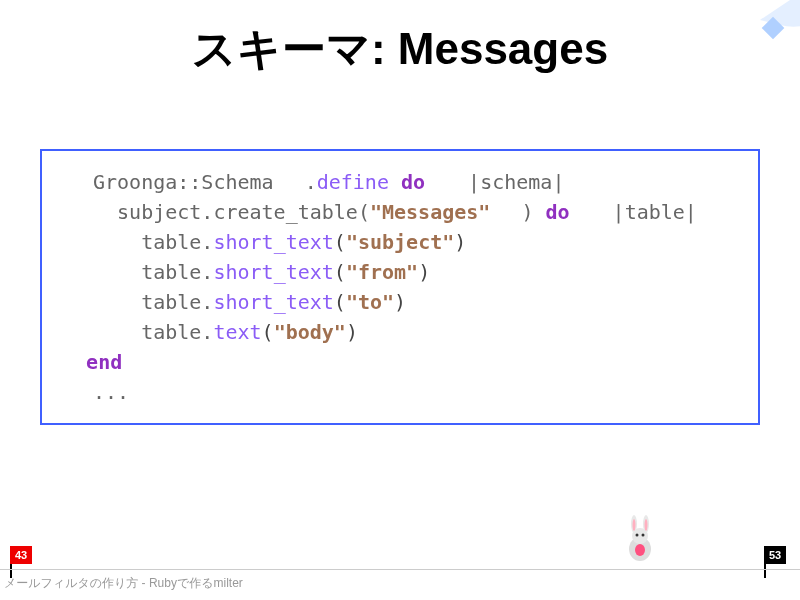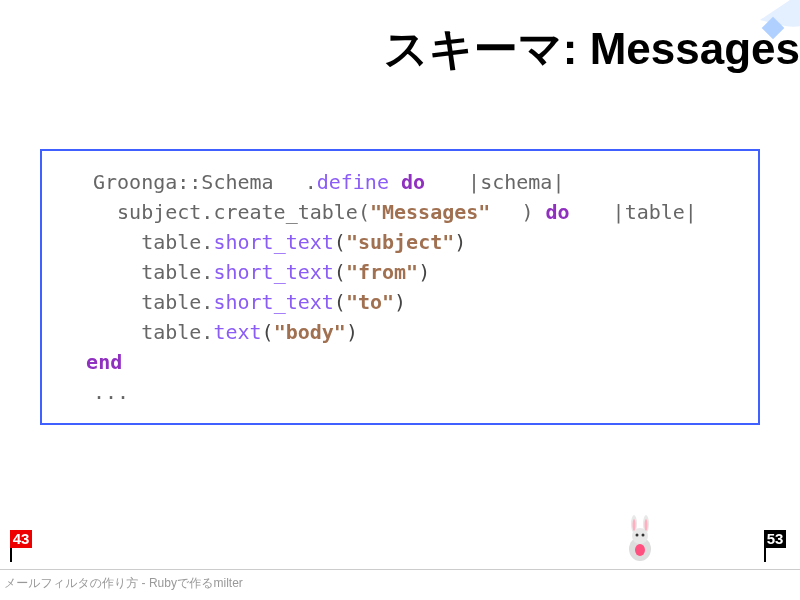--- a/index.html
+++ b/index.html
@@ -12,21 +12,21 @@
   overflow: hidden;
 }
 .corner-decoration {
   position: absolute;
   top: -20px;
   right: -20px;
   width: 120px;
   height: 80px;
 }
 .title {
-  text-align: right;
+  text-align: center;
   font-size: 44px;
   font-weight: bold;
   margin-top: 20px;
   color: #000;
 }
 .code-box {
   margin: 70px 40px 0 40px;
   border: 2px solid #4060ff;
   padding: 16px 20px;
   font-family: 'DejaVu Sans Mono', 'Courier New', monospace;
@@ -50,24 +50,25 @@
 .flag {
   position: absolute;
   bottom: 0;
   width: 26px;
   height: 32px;
 }
 .flag-rect {
   width: 22px;
   height: 18px;
   color: #fff;
-  font-size: 15px;
+  font-size: 11px;
   font-weight: bold;
   text-align: center;
   line-height: 18px;
+  margin-top: 16px;
 }
 .flag-pole {
   width: 2px;
   height: 14px;
   background: #000;
   margin-left: 0;
 }
 .flag-left { left: 10px; }
 .flag-left .flag-rect { background: #ee0000; }
 .flag-right { right: 10px; }

